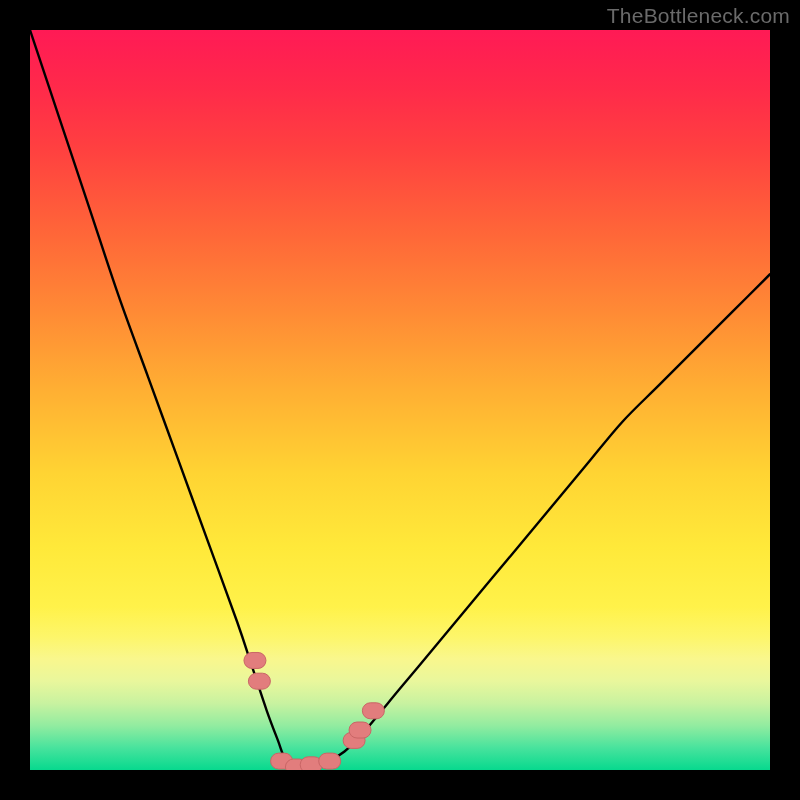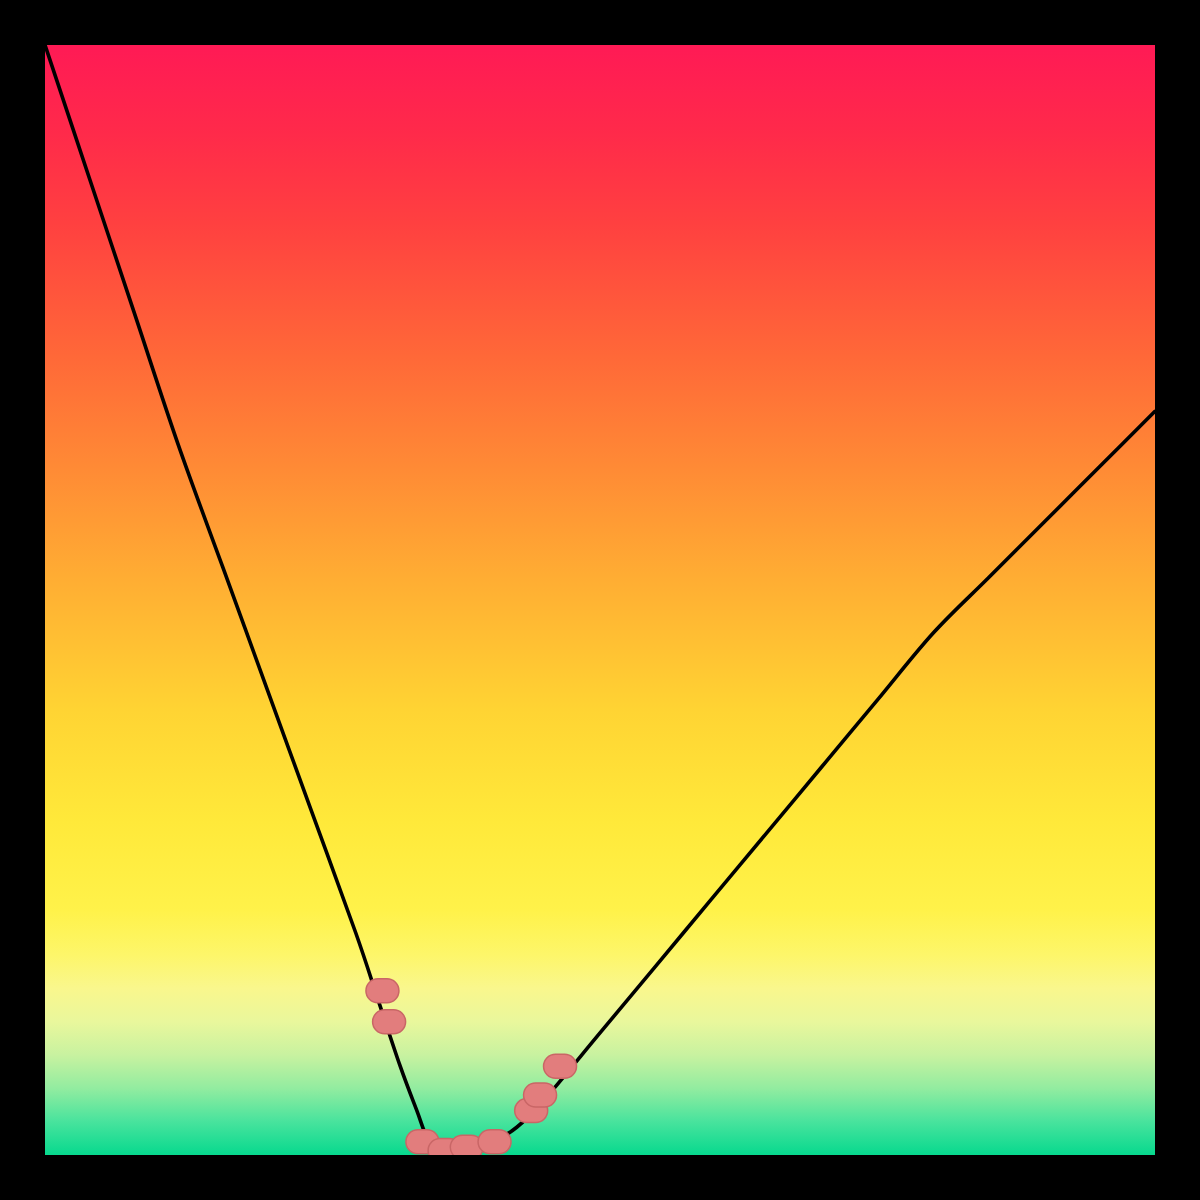--- a/index.html
+++ b/index.html
@@ -78,13 +78,14 @@
           <rect x="240.60" y="723.12" width="22" height="16" rx="8" ry="8" fill="#e27d7d" stroke="#c96666" stroke-width="1"></rect>
           <rect x="255.40" y="729.04" width="22" height="16" rx="8" ry="8" fill="#e27d7d" stroke="#c96666" stroke-width="1"></rect>
           <rect x="270.20" y="726.82" width="22" height="16" rx="8" ry="8" fill="#e27d7d" stroke="#c96666" stroke-width="1"></rect>
           <rect x="288.70" y="723.12" width="22" height="16" rx="8" ry="8" fill="#e27d7d" stroke="#c96666" stroke-width="1"></rect>
           <rect x="313.12" y="702.40" width="22" height="16" rx="8" ry="8" fill="#e27d7d" stroke="#c96666" stroke-width="1"></rect>
           <rect x="319.04" y="692.04" width="22" height="16" rx="8" ry="8" fill="#e27d7d" stroke="#c96666" stroke-width="1"></rect>
           <rect x="332.36" y="672.80" width="22" height="16" rx="8" ry="8" fill="#e27d7d" stroke="#c96666" stroke-width="1"></rect>
         </g>
     </svg>
   </div>
+  <div class="watermark">TheBottleneck.com</div>
 </div>
 
 </body></html>

